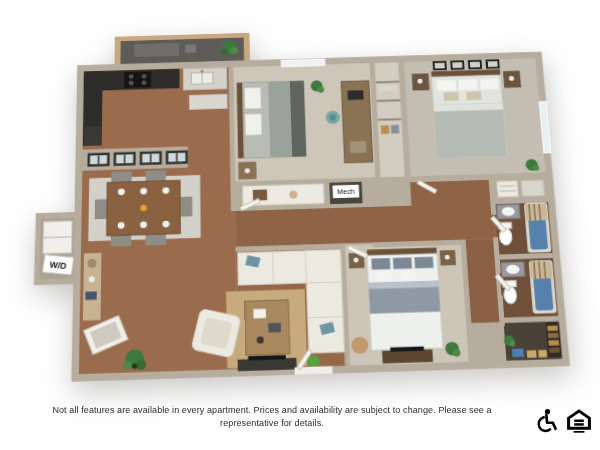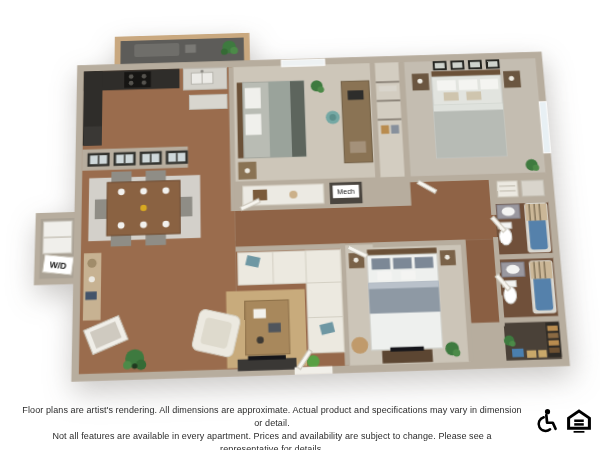--- a/index.html
+++ b/index.html
@@ -355,21 +355,20 @@
           <circle cx="459" cy="327" r="2.8" fill="#4c8a48"></circle>
     </g>
   </g>
 
   <rect x="202" y="184" width="20" height="4" transform="rotate(-24 202 186)" fill="#f7f5ef" stroke="#c9c4b8"></rect>
 
 </svg>
 </div>
 
 <div class="footer">
-  <div>Floor plans are artist's rendering. All dimensions are approximate. Actual product and specifications may vary in dimension or detail.</div>
   <div>Not all features are available in every apartment. Prices and availability are subject to change. Please see a representative for details.</div>
 </div>
 
 <div class="footer-icons">
   <svg width="26" height="26" viewBox="0 0 24 24">
     <circle cx="13.4" cy="3.4" r="2.4" fill="#000"></circle>
     <path d="M12.3 6.6 L13 13.6 L18.3 13.6 L20.8 19.2" stroke="#000" stroke-width="2.5" fill="none" stroke-linecap="round" stroke-linejoin="round"></path>
     <path d="M15.8 19.6 A 6.4 6.4 0 1 1 9.9 8.6" stroke="#000" stroke-width="2.3" fill="none" stroke-linecap="round"></path>
   </svg>
   <svg width="26" height="26" viewBox="0 0 24 24">

